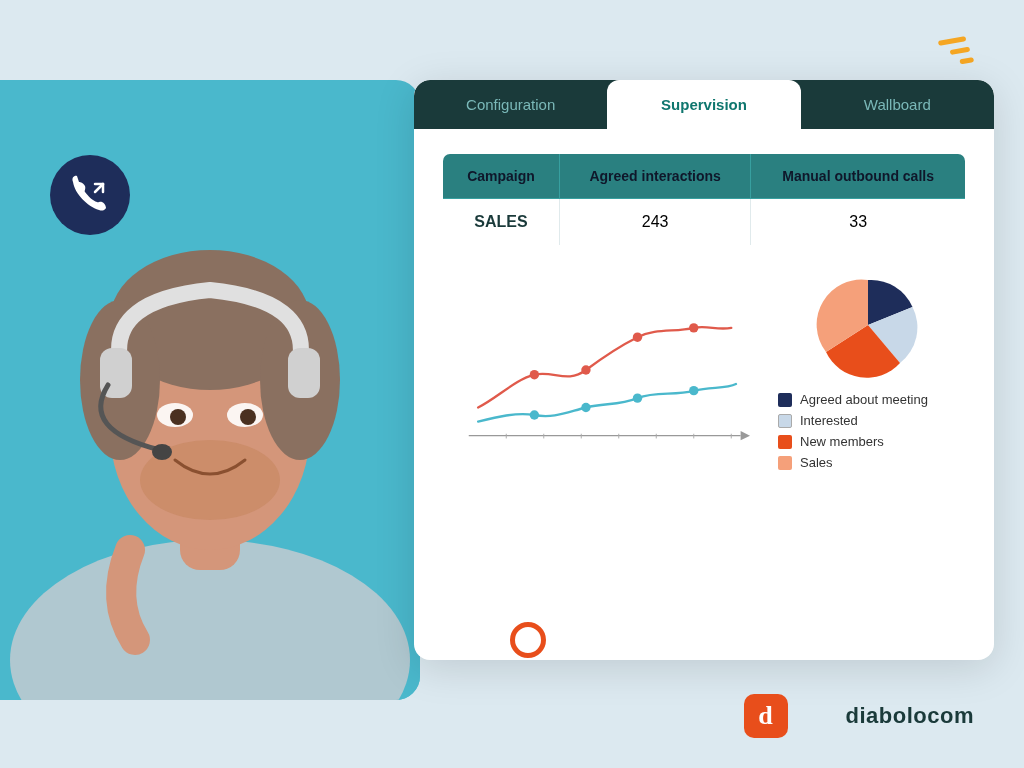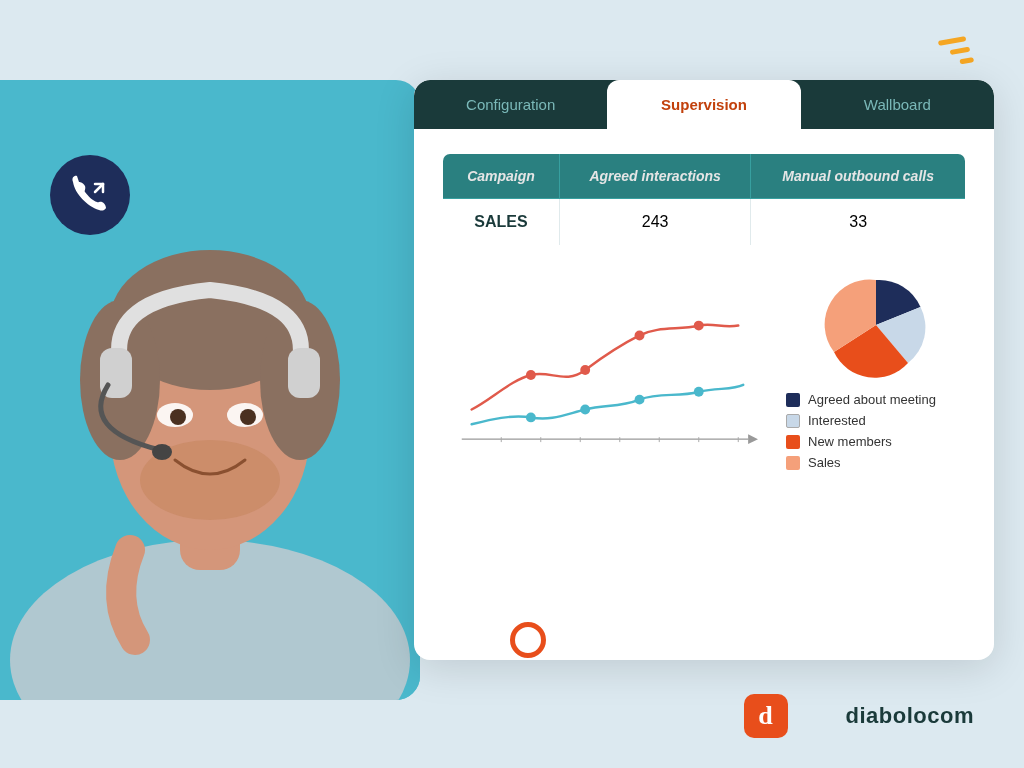--- a/index.html
+++ b/index.html
@@ -83,65 +83,64 @@
       padding: 16px 8px;
       text-align: center;
       color: #7ab8b8;
       font-size: 15px;
       cursor: pointer;
       transition: background 0.2s;
     }
 
     .tab.active {
       background: #fff;
-      color: #c2410c;
+      color: #0f766e;
       font-weight: 700;
       border-radius: 12px 12px 0 0;
     }
 
     
     .table-section {
       padding: 24px 28px 16px;
     }
 
     .data-table {
       width: 100%;
       border-collapse: collapse;
       border: 1.5px solid #d0dde0;
       border-radius: 8px;
       overflow: hidden;
     }
 
     .data-table th {
       background: #2a8080;
-      color: #e5e5e5;
+      color: #0f172a;
       padding: 14px 16px;
       font-size: 14px;
       font-weight: 600;
       text-align: center;
       border: 1px solid #37a0a0;
-      font-style: italic;
     }
 
     .data-table td {
       padding: 14px 16px;
       text-align: center;
       font-size: 16px;
       border: 1px solid #e0eaec;
     }
 
     .data-table td.campaign-name {
       font-weight: 700;
       font-size: 16px;
       color: #1a3a3a;
     }
 
     
     .chart-area {
-      padding: 8px 28px 16px;
+      padding: 8px 36px 16px;
       display: flex;
       align-items: center;
       gap: 28px;
     }
 
     .line-chart-container {
       flex: 1;
       height: 200px;
       position: relative;
     }

